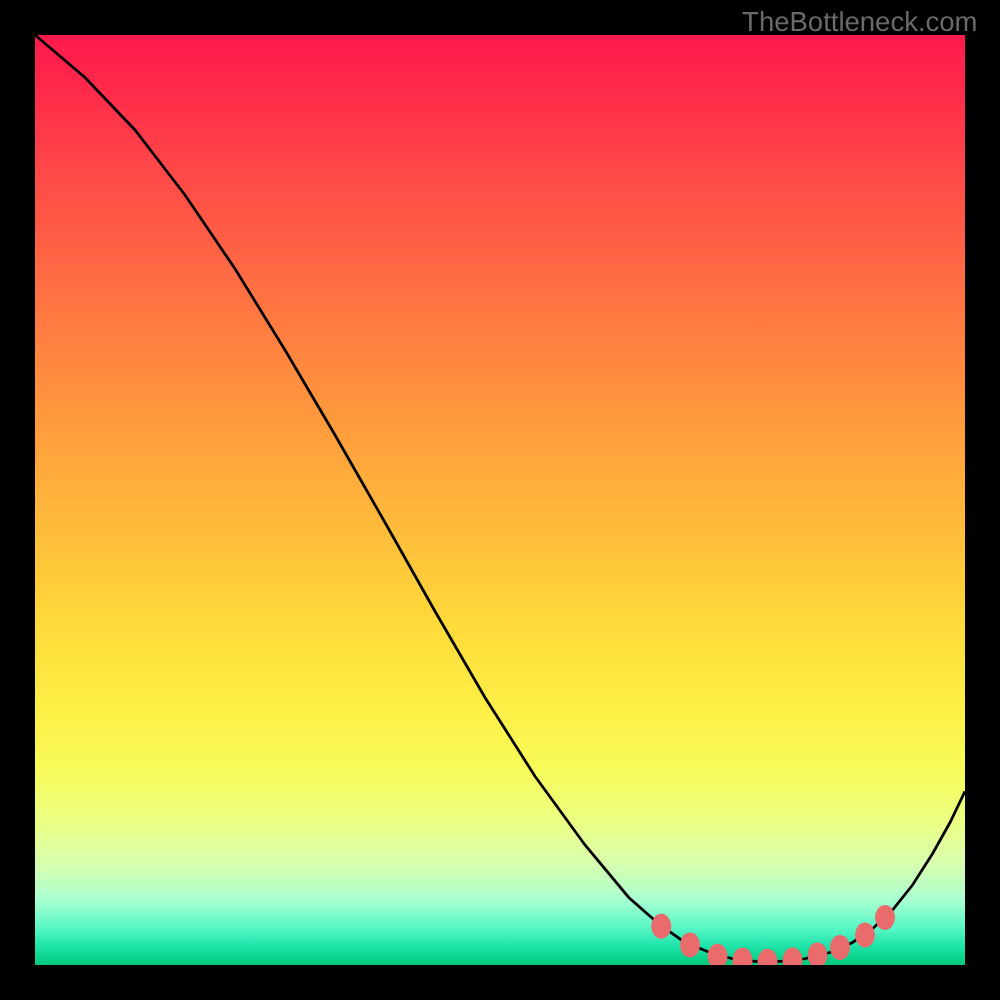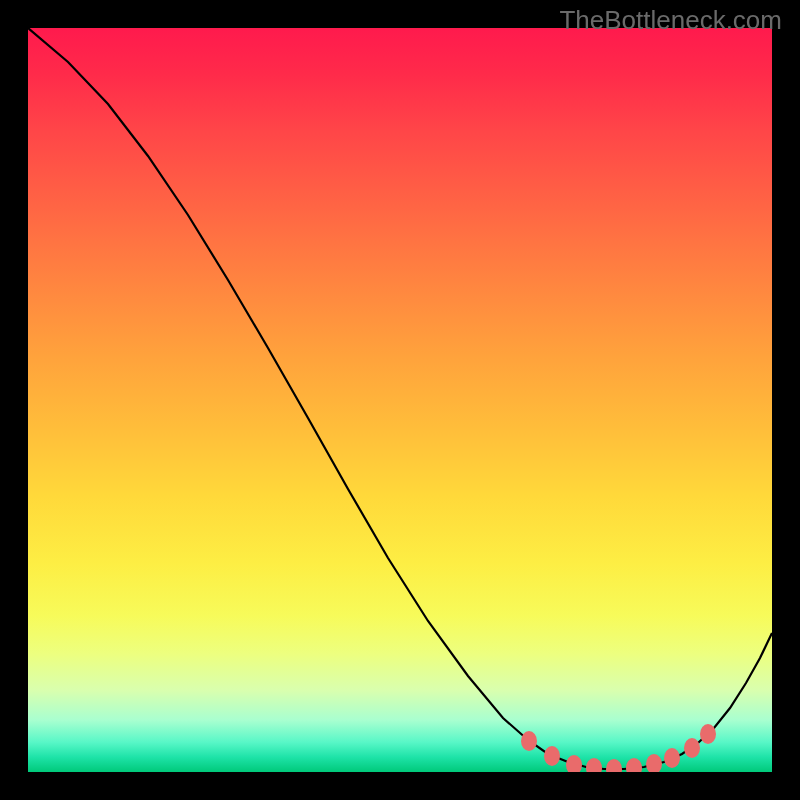--- a/index.html
+++ b/index.html
@@ -9,21 +9,21 @@
     background: #000;
     position: relative;
     font-family: Arial, sans-serif;
     overflow: hidden;
   }
   .watermark {
     position: absolute;
     top: 5px;
     right: 18px;
     color: #6a6a6a;
-    font-size: 26px;
+    font-size: 22px;
     font-weight: 500;
     z-index: 10;
   }
   .plot-area {
     position: absolute;
     top: 28px;
     left: 28px;
     width: 744px;
     height: 744px;
   }

